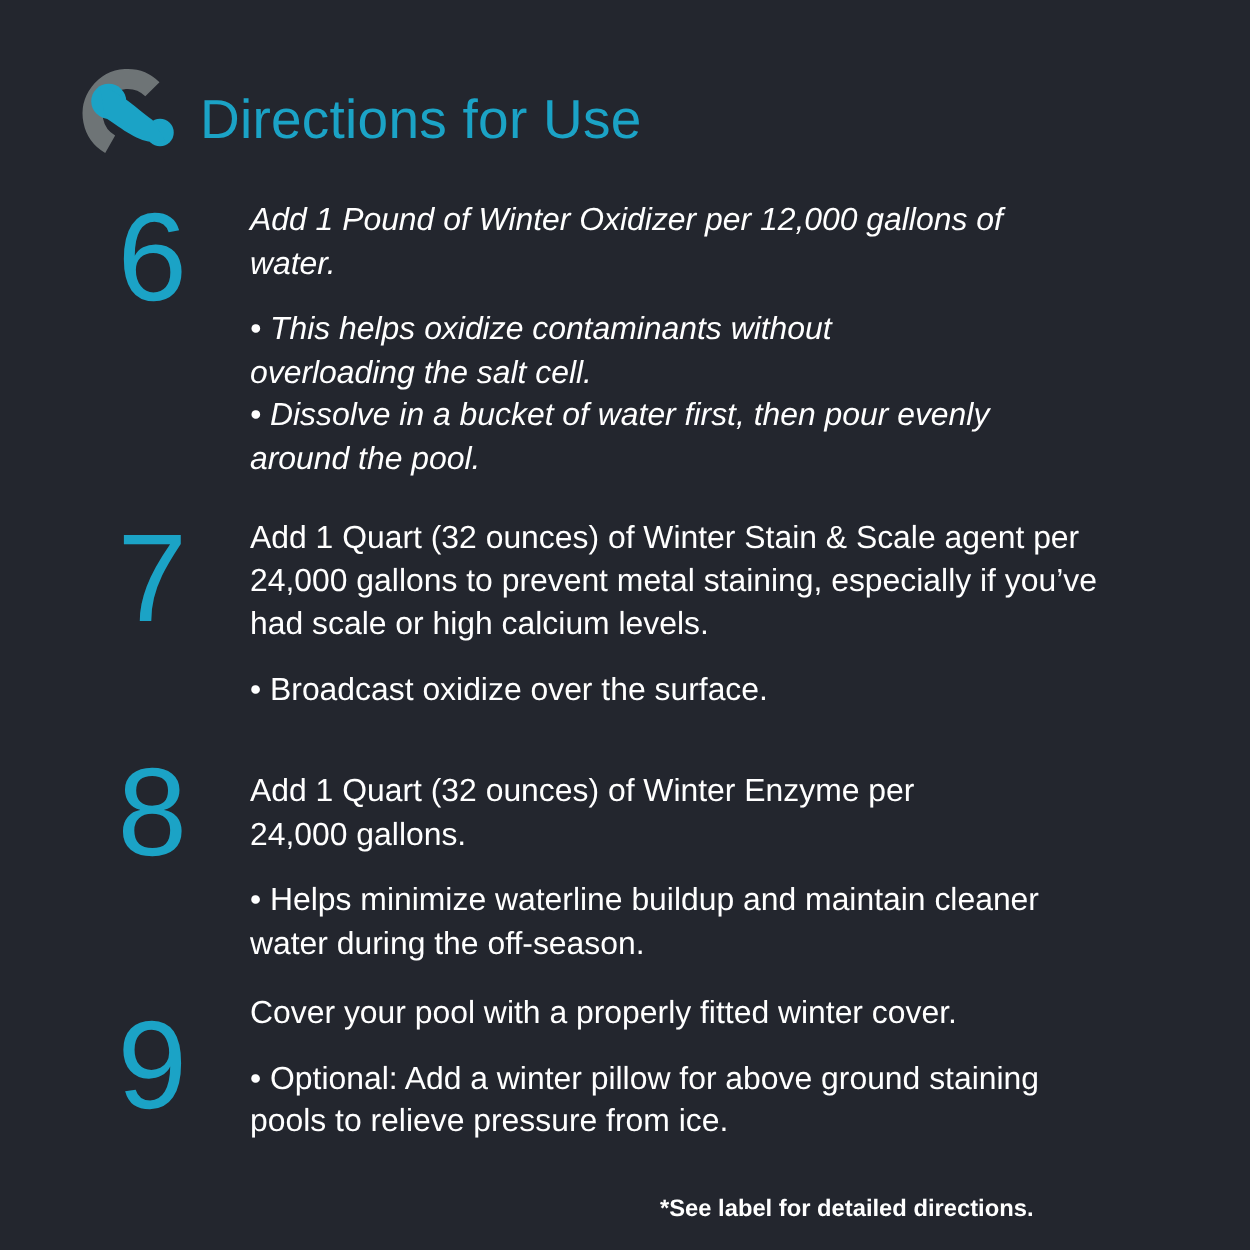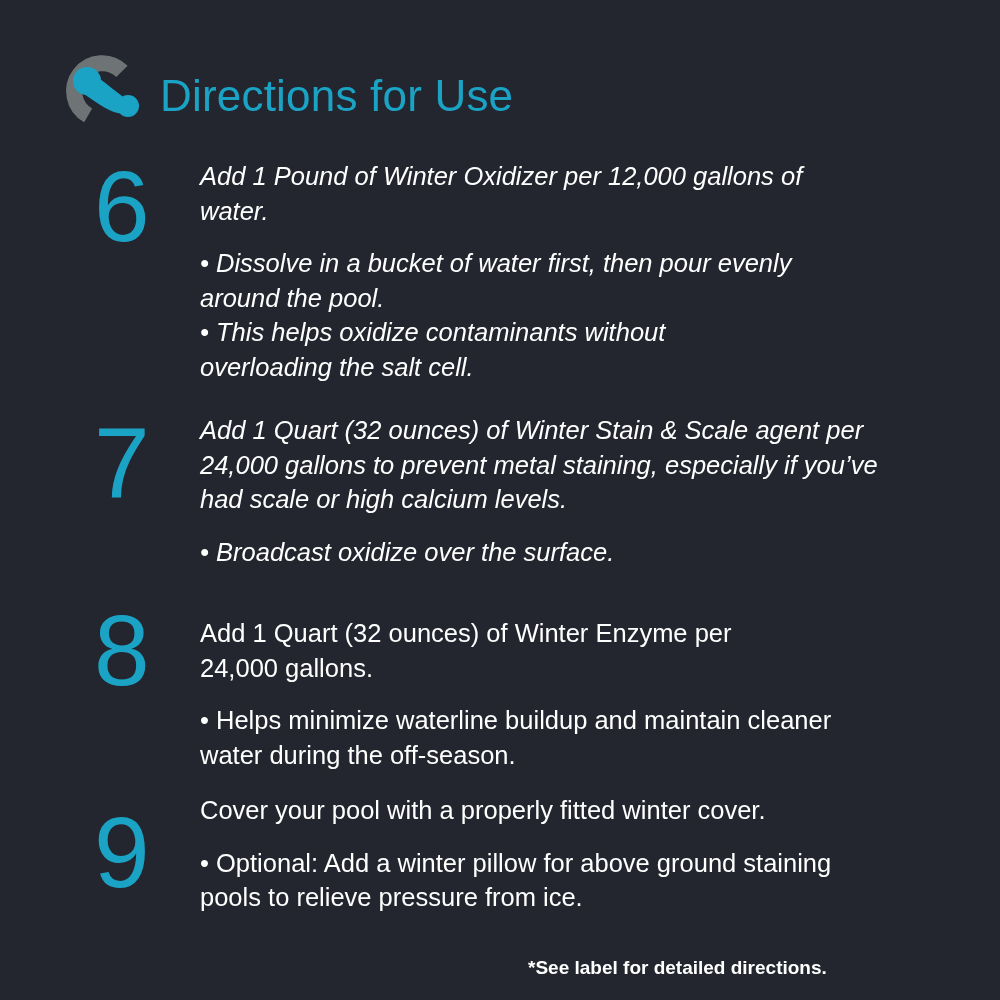--- a/index.html
+++ b/index.html
@@ -101,29 +101,29 @@
     </g>
   </svg>
 </div>
 <div class="title">Directions for Use</div>
 
 <div class="step" style="top:156px;">
   <div class="step-num" style="top:0px;">6</div>
   <div class="step-body" style="top:3px; width:660px;font-style:italic;">
     <p class="step-main">Add 1 Pound of Winter Oxidizer per 12,000 gallons of water.</p>
     <ul class="step-notes">
+      <li style="width:580px;">• This helps oxidize contaminants without overloading the salt cell.</li>
       <li style="width:620px;">• Dissolve in a bucket of water first, then pour evenly around the pool.</li>
-      <li style="width:580px;">• This helps oxidize contaminants without overloading the salt cell.</li>
     </ul>
   </div>
 </div>
 
 <div class="step" style="top:410px;">
   <div class="step-num" style="top:3px;">7</div>
-  <div class="step-body" style="top:3px; width:690px;font-style:italic;">
+  <div class="step-body" style="top:3px; width:690px;">
     <p class="step-main">Add 1 Quart (32 ounces) of Winter Stain &amp; Scale agent per 24,000 gallons to prevent metal staining, especially if you’ve had scale or high calcium levels.</p>
     <ul class="step-notes">
       <li>• Broadcast oxidize over the surface.</li>
     </ul>
   </div>
 </div>
 
 <div class="step" style="top:600px;">
   <div class="step-num" style="top:0px;">8</div>
   <div class="step-body" style="top:16px; width:600px;">

